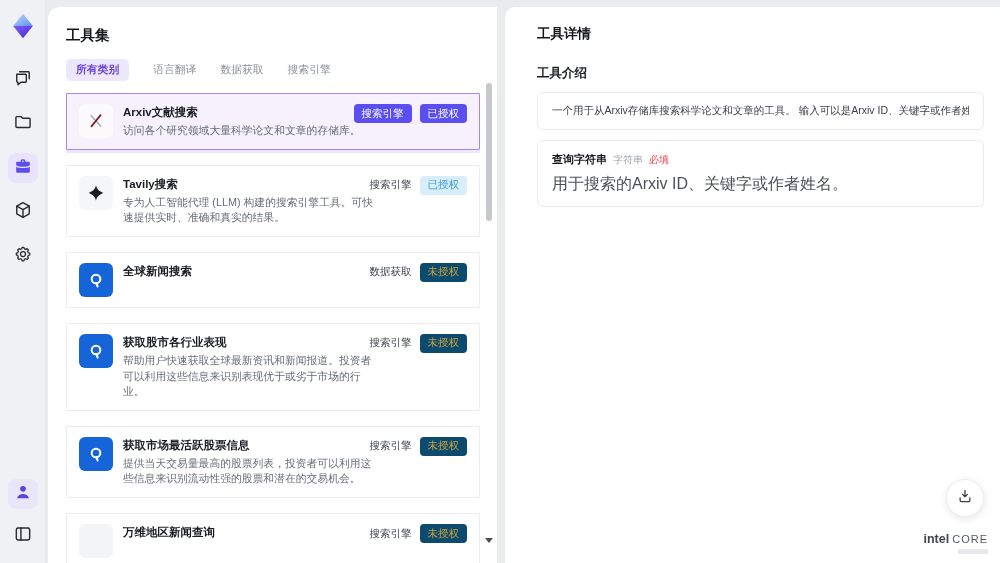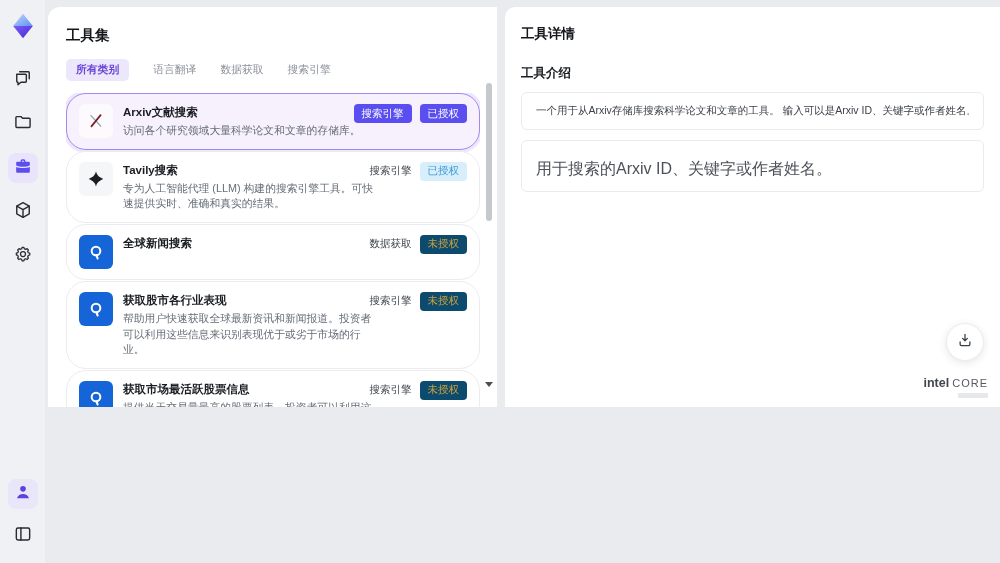--- a/index.html
+++ b/index.html
@@ -11,33 +11,33 @@
              display:flex; flex-direction:column; align-items:center; }
   .side-logo { margin:11px 0 24px; width:30px; height:30px; }
   .nav { display:flex; flex-direction:column; gap:14px; align-items:center; }
   .nav-item { width:30px; height:30px; border-radius:8px; display:flex; align-items:center; justify-content:center; cursor:pointer; }
   .nav-item svg { width:20px; height:20px; }
   .nav-item.active { background:#e9e4fb; }
   .nav-bottom { margin-top:auto; margin-bottom:12px; display:flex; flex-direction:column; gap:12px; align-items:center; }
   .nav-item.highlight { background:#e9e6fa; }
 
   
-  .content { position:absolute; left:48px; top:7px; width:952px; height:400px; display:flex; gap:8px; }
+  .content { position:absolute; left:48px; top:7px; width:952px; height:556px; display:flex; gap:8px; }
   .left-pane  { width:449px; background:#fff; border-radius:12px 0 0 0; position:relative; overflow:hidden; }
   .right-pane { flex:1; background:#fff; border-radius:10px 0 0 0; position:relative; overflow:hidden; }
 
   
   .pane-title { font-size:14.5px; font-weight:700; margin:19px 0 0 18px; color:#14171c; }
   .tabs { display:flex; gap:24px; align-items:center; margin:14px 0 0 18px; font-size:10.8px; color:#8b9099; }
   .tab { cursor:pointer; white-space:nowrap; }
   .tab.active { background:#ece7fb; color:#6b46d6; font-weight:700; padding:4px 10px; border-radius:5px; }
 
   .tool-list { position:absolute; top:86px; left:18px; right:17px; bottom:0; overflow:hidden; }
-  .tool-card { display:flex; gap:10px; padding:10px 12px; border:1px solid #ececf0; border-radius:20px;
-               margin-bottom:1px; background:#fff; position:relative; cursor:pointer; }
+  .tool-card { display:flex; gap:10px; padding:10px 12px; border:1px solid #ececf0; border-radius:1px;
+               margin-bottom:15px; background:#fff; position:relative; cursor:pointer; }
   .tool-card.selected { background:#f6f1fd; border-color:#a488ef; box-shadow:0 0 0 3px rgba(140,108,238,.16); }
   .tool-icon { width:34px; height:34px; border-radius:6px; display:flex; align-items:center; justify-content:center; flex:none; }
   .tool-icon svg { width:20px; height:20px; }
   .icon-arxiv { background:#fcfafd; }
   .icon-tavily { background:#f5f6f8; }
   .icon-newsq { background:#1565d8; }
   .icon-building { background:#f3f4f6; }
   .tool-body { flex:1; min-width:0; }
   .tool-title { font-size:11.5px; font-weight:700; color:#191c21; margin:1px 0 3px; }
   .tool-desc { font-size:10.8px; color:#666d78; line-height:1.45; max-width:254px; }
@@ -47,21 +47,21 @@
   .solid  { background:#5b4ef0; color:#fff; }
   .blue   { background:#d9eefb; color:#3e9bd7; }
   .yellow { background:#0c4a6e; color:#cfa33c; }
 
   .scrollbar { position:absolute; right:5px; top:74px; bottom:26px; width:6px; }
   .scroll-thumb { position:absolute; top:2px; left:0; width:6px; height:138px; background:#c5c8cd; border-radius:3px; }
   .scroll-arrow-down { position:absolute; right:4px; bottom:20px; width:0; height:0;
       border-left:4px solid transparent; border-right:4px solid transparent; border-top:5px solid #4a4f57; }
 
   
-  .rp-inner { padding:18px 16px 0 16px; }
+  .rp-inner { padding:18px 16px 0 32px; }
   .rp-title { font-size:13.5px; font-weight:700; color:#14171c; }
   .rp-section { font-size:12.5px; font-weight:700; color:#1a1d22; margin-top:22px; }
   .rp-box { border:1px solid #e8eaed; border-radius:6px; background:#fff; margin-top:10px; padding:11px 14px; }
   .intro-text { font-size:10.5px; color:#3c4148; white-space:nowrap; overflow:hidden; }
   .param-row { display:flex; align-items:baseline; gap:6px; }
   .param-name { font-size:11px; font-weight:700; color:#16181d; }
   .param-type { font-size:10px; color:#9aa0a8; }
   .param-required { font-size:10px; color:#e5484d; }
   .param-desc { font-size:16px; color:#4b5158; margin-top:7px; }
 
@@ -252,20 +252,25 @@
   </div>
 
   <div class="right-pane">
     <div class="rp-inner">
       <div class="rp-title">工具详情</div>
       <div class="rp-section">工具介绍</div>
       <div class="rp-box">
         <div class="intro-text">一个用于从Arxiv存储库搜索科学论文和文章的工具。 输入可以是Arxiv ID、关键字或作者姓名。</div>
       </div>
       <div class="rp-box">
+        <div class="param-row">
+          <span class="param-name">查询字符串</span>
+          <span class="param-type">字符串</span>
+          <span class="param-required">必填</span>
+        </div>
         <div class="param-desc">用于搜索的Arxiv ID、关键字或作者姓名。</div>
       </div>
     </div>
 
     <div class="fab">
       <span><svg viewBox="0 0 24 24" fill="none" stroke="#3a3f46" stroke-width="1.7" stroke-linecap="round" stroke-linejoin="round">
             <path d="M12 4.5V13m0 0l-3.2-3.2M12 13l3.2-3.2"></path>
             <path d="M5.5 14.5v3.2a1.8 1.8 0 0 0 1.8 1.8h9.4a1.8 1.8 0 0 0 1.8-1.8v-3.2"></path>
           </svg></span>
     </div>

